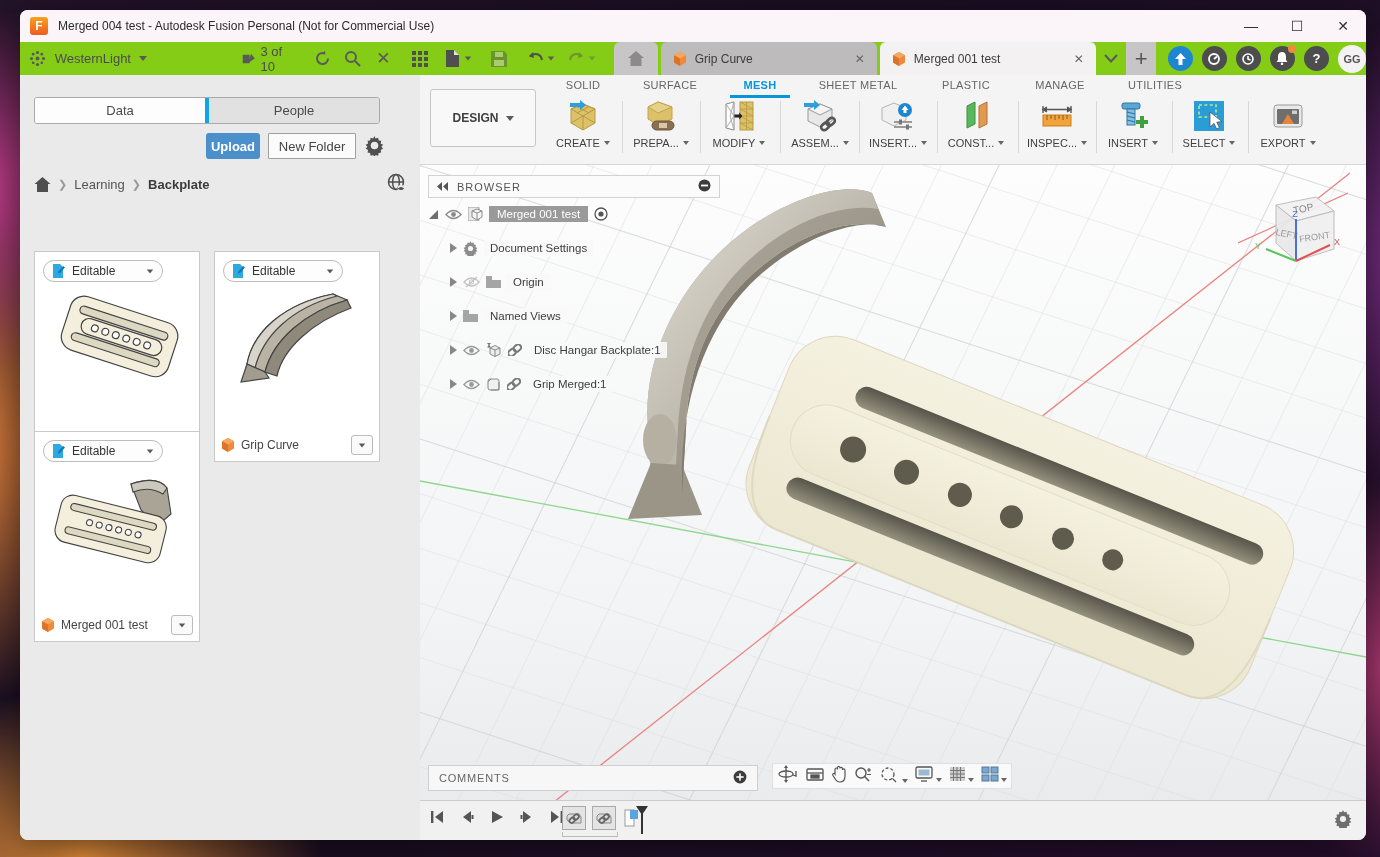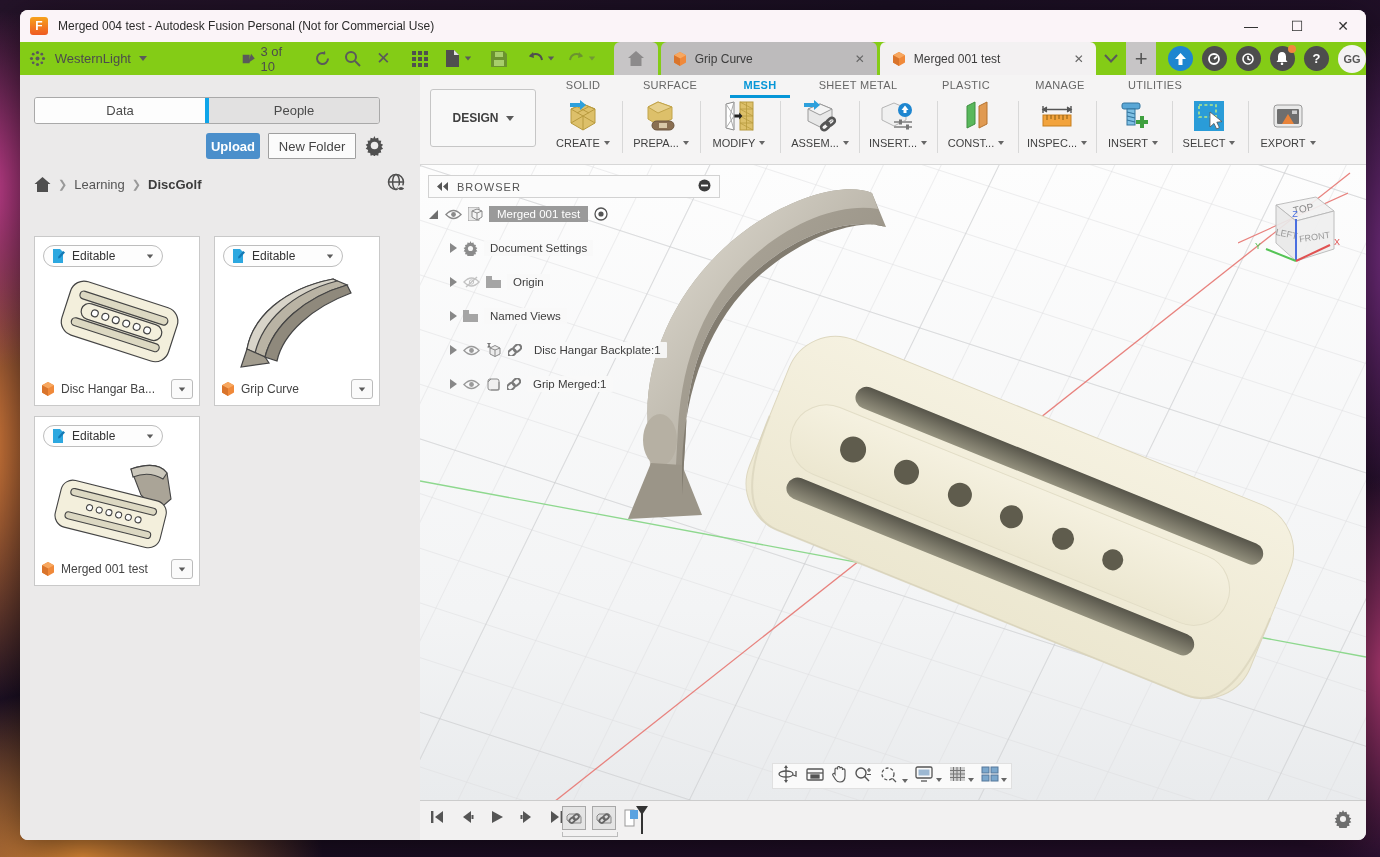--- a/index.html
+++ b/index.html
@@ -49,21 +49,21 @@
   .seg .on { background:#fdfdfd; }
   .seg .off { background:#e2e1e1; border-left:4px solid #0ea5e9; }
   .btn-upload { position:absolute; left:186px; top:58px; width:54px; height:26px; border-radius:3px;
     color:#fff; font-size:13px; font-weight:bold; display:flex; align-items:center; justify-content:center; }
   .btn-newfolder { position:absolute; left:248px; top:58px; width:88px; height:26px; border-radius:1px;
     background:#fbfbfb; border:1px solid #9f9f9f; color:#444; font-size:13px;
     display:flex; align-items:center; justify-content:center; }
   .crumbs { position:absolute; left:14px; top:98px; right:14px; height:22px; display:flex;
     align-items:center; gap:7px; font-size:13px; color:#555; }
   .crumb-sep { color:#999; font-size:11px; }
-  .card { position:absolute; width:166px; height:170px; background:#fff; border:1px solid #c9c9c9; }
+  .card { position:absolute; width:166px; height:211px; background:#fff; border:1px solid #c9c9c9;margin-top:15px; }
   .badge { position:absolute; left:8px; top:8px; height:22px; width:120px; border:1px solid #bdbdbd;
     border-radius:11px; background:#fdfdfd; display:flex; align-items:center; gap:6px; padding:0 8px;
     font-size:12px; color:#333; }
   .card-foot { position:absolute; left:0; right:0; bottom:0; height:32px; display:flex;
     align-items:center; gap:6px; padding:0 6px; font-size:12px; color:#444; }
   .dd-btn { margin-left:auto; width:22px; height:20px; border:1px solid #bbb; border-radius:3px;
     background:#fafafa; display:flex; align-items:center; justify-content:center; }
   
   .main { position:absolute; left:400px; top:65px; right:0; bottom:0; }
   .ribbon { position:absolute; left:0; top:0; right:0; height:90px; background:#f5f4f4;
@@ -276,21 +276,21 @@
           <circle cx="10" cy="10" r="3.6" fill="#ebeaea"></circle>
         </svg>
     </div>
     <div class="crumbs">
       <svg width="17" height="15" viewBox="0 0 16 15">
           <path d="M8 0 L16 7 L13.5 7 L13.5 15 L2.5 15 L2.5 7 L0 7 Z" fill="#4f4f4f"></path>
         </svg>
       <span class="crumb-sep">❯</span>
       <span>Learning</span>
       <span class="crumb-sep">❯</span>
-      <span style="font-weight:bold; color:#3c3c3c">DiscGolf</span>
+      <span style="font-weight:bold; color:#3c3c3c">Backplate</span>
       <span style="margin-left:auto">
         <svg width="20" height="20" viewBox="0 0 20 20" fill="none" stroke="#4f4f4f" stroke-width="1.5">
             <circle cx="10" cy="9" r="7.5"></circle>
             <ellipse cx="10" cy="9" rx="3.4" ry="7.5"></ellipse>
             <line x1="2.5" y1="9" x2="17.5" y2="9"></line>
             <circle cx="15" cy="15.5" r="3.4" fill="#ebeaea" stroke="none"></circle>
             <path d="M11.8 15.5 q3.2 -3 6.4 0 q-3.2 3 -6.4 0 Z" fill="#4f4f4f" stroke="none"></path>
           </svg>
       </span>
     </div>
@@ -790,20 +790,30 @@
           <line x1="58" y1="78" x2="58" y2="36" stroke="#4a6fe0" stroke-width="2"></line>
           <line x1="58" y1="78" x2="28" y2="66" stroke="#56c456" stroke-width="2"></line>
           <line x1="58" y1="78" x2="92" y2="62" stroke="#e05252" stroke-width="2"></line>
           <text x="57" y="34" font-size="9" fill="#4a6fe0" text-anchor="middle">Z</text>
           <text x="20" y="66" font-size="9" fill="#56c456" text-anchor="middle">Y</text>
           <text x="99" y="62" font-size="9" fill="#e05252" text-anchor="middle">X</text>
         </svg>
       </div>
 
       
+      <div class="comments">
+        <span>COMMENTS</span>
+        <span style="margin-left:auto">
+          <svg width="14" height="14" viewBox="0 0 14 14">
+              <circle cx="7" cy="7" r="6.4" fill="#3c3c3c"></circle>
+              <rect x="3.4" y="6.2" width="7.2" height="1.6" fill="#fff"></rect>
+              <rect x="6.2" y="3.4" width="1.6" height="7.2" fill="#fff"></rect>
+            </svg>
+        </span>
+      </div>
 
       
       <div class="navbar">
         <span><svg width="22" height="18" viewBox="0 0 22 18" fill="none" stroke="#555" stroke-width="1.3">
               <ellipse cx="9" cy="9" rx="7" ry="3"></ellipse>
               <line x1="9" y1="2" x2="9" y2="16"></line>
               <path d="M9 0 L7 3 L11 3 Z M9 18 L7 15 L11 15 Z" fill="#555" stroke="none"></path>
               <path d="M19 6 l0 5 l-3 -1" stroke="#555"></path>
             </svg></span>
         <span><svg width="18" height="16" viewBox="0 0 18 16" fill="none" stroke="#555" stroke-width="1.3">

